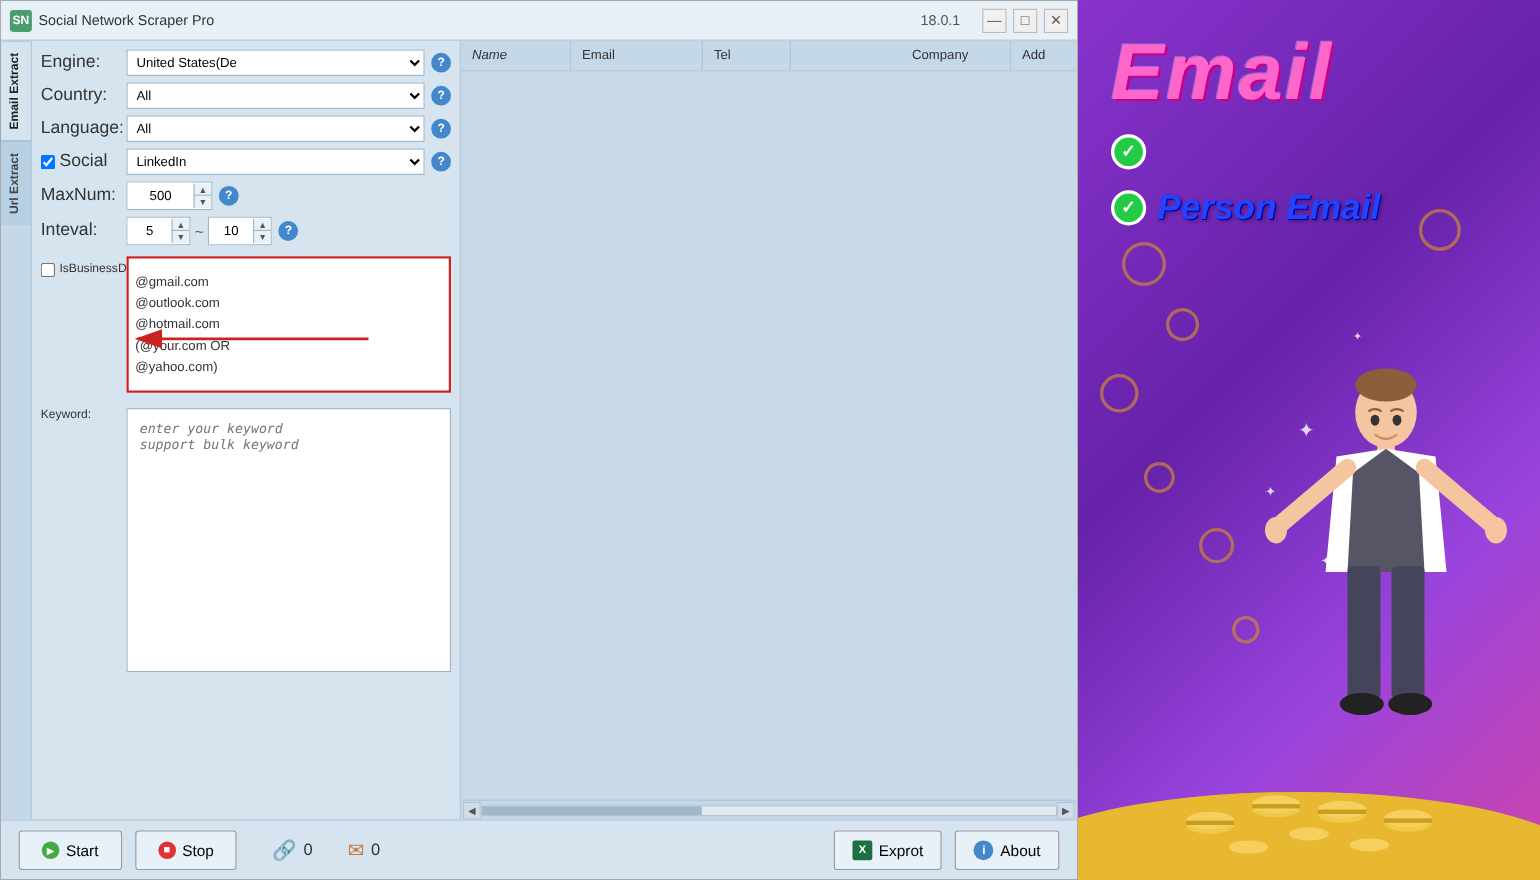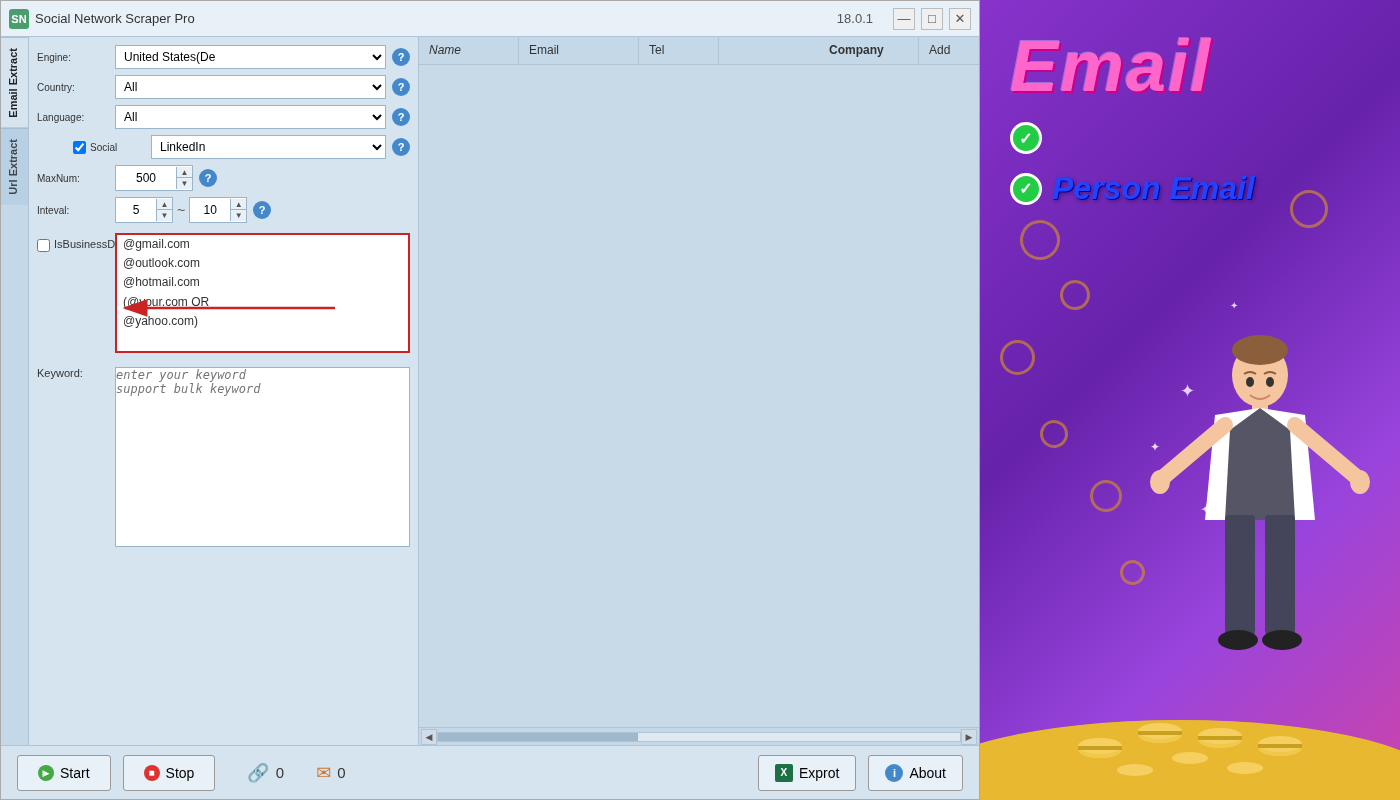--- a/index.html
+++ b/index.html
@@ -117,21 +117,21 @@
       background: #d6e4f0;
       border-right: 1px solid #b0c4d8;
     }
 
     .form-row {
       display: flex;
       align-items: center;
       gap: 6px;
     }
     .form-label {
-      font-size: 10px;
+      font-size: 16px;
       color: #333;
       width: 72px;
       flex-shrink: 0;
     }
     .form-select {
       flex: 1;
       height: 24px;
       font-size: 12px;
       border: 1px solid #9ab4c8;
       background: white;
@@ -199,42 +199,42 @@
       display: flex;
       align-items: flex-start;
       gap: 4px;
       font-size: 11px;
       color: #333;
       line-height: 1.3;
     }
     .domain-list-box {
       border: 2px solid #cc2222;
       background: white;
-      padding: 0 6px;
+      padding: 12px 6px;
       font-size: 12px;
       color: #333;
       line-height: 1.6;
       flex: 1;
       min-height: 120px;
     }
 
     .keyword-label {
       font-size: 11px;
       color: #333;
       width: 72px;
       flex-shrink: 0;
     }
     .keyword-textarea {
       flex: 1;
-      height: 180px;
+      height: 240px;
       border: 1px solid #9ab4c8;
       background: white;
       font-size: 12px;
       color: #aaa;
-      padding: 0;
+      padding: 11px;
       resize: none;
       font-style: italic;
     }
 
     
     .right-panel {
       flex: 1;
       display: flex;
       flex-direction: column;
       background: #ccdce8;
@@ -250,21 +250,21 @@
       color: #333;
       padding: 6px 10px;
       border-right: 1px solid #b0c4d8;
       font-weight: normal;
     }
     .col-header:last-child { border-right: none; }
     .col-name { width: 100px; font-style: italic; }
     .col-email { width: 120px; }
     .col-tel { width: 80px; }
     .col-position { width: 100px; margin-top: 48px; }
-    .col-company { width: 100px; font-weight: bold; }
+    .col-company { width: 100px; }
     .col-add { flex: 1; }
 
     .data-body {
       flex: 1;
       background: #c8dae8;
     }
 
     .scrollbar-area {
       height: 18px;
       background: #c5d8e8;
@@ -525,21 +525,21 @@
 
       <div class="form-row">
         <span class="form-label">Language:</span>
         <select class="form-select">
           <option>All</option>
         </select>
         <div class="help-btn">?</div>
       </div>
 
       <div class="form-row">
-        <div style="display:flex;align-items:center;gap:4px;width:72px;flex-shrink:0;margin-left:36px;">
+        <div style="display:flex;align-items:center;gap:4px;width:72px;flex-shrink:0;">
           <input type="checkbox" checked="" style="margin: 0px;">
           <span class="form-label" style="width:auto;">Social</span>
         </div>
         <select class="form-select">
           <option>LinkedIn</option>
         </select>
         <div class="help-btn">?</div>
       </div>
 
       <div class="form-row">

